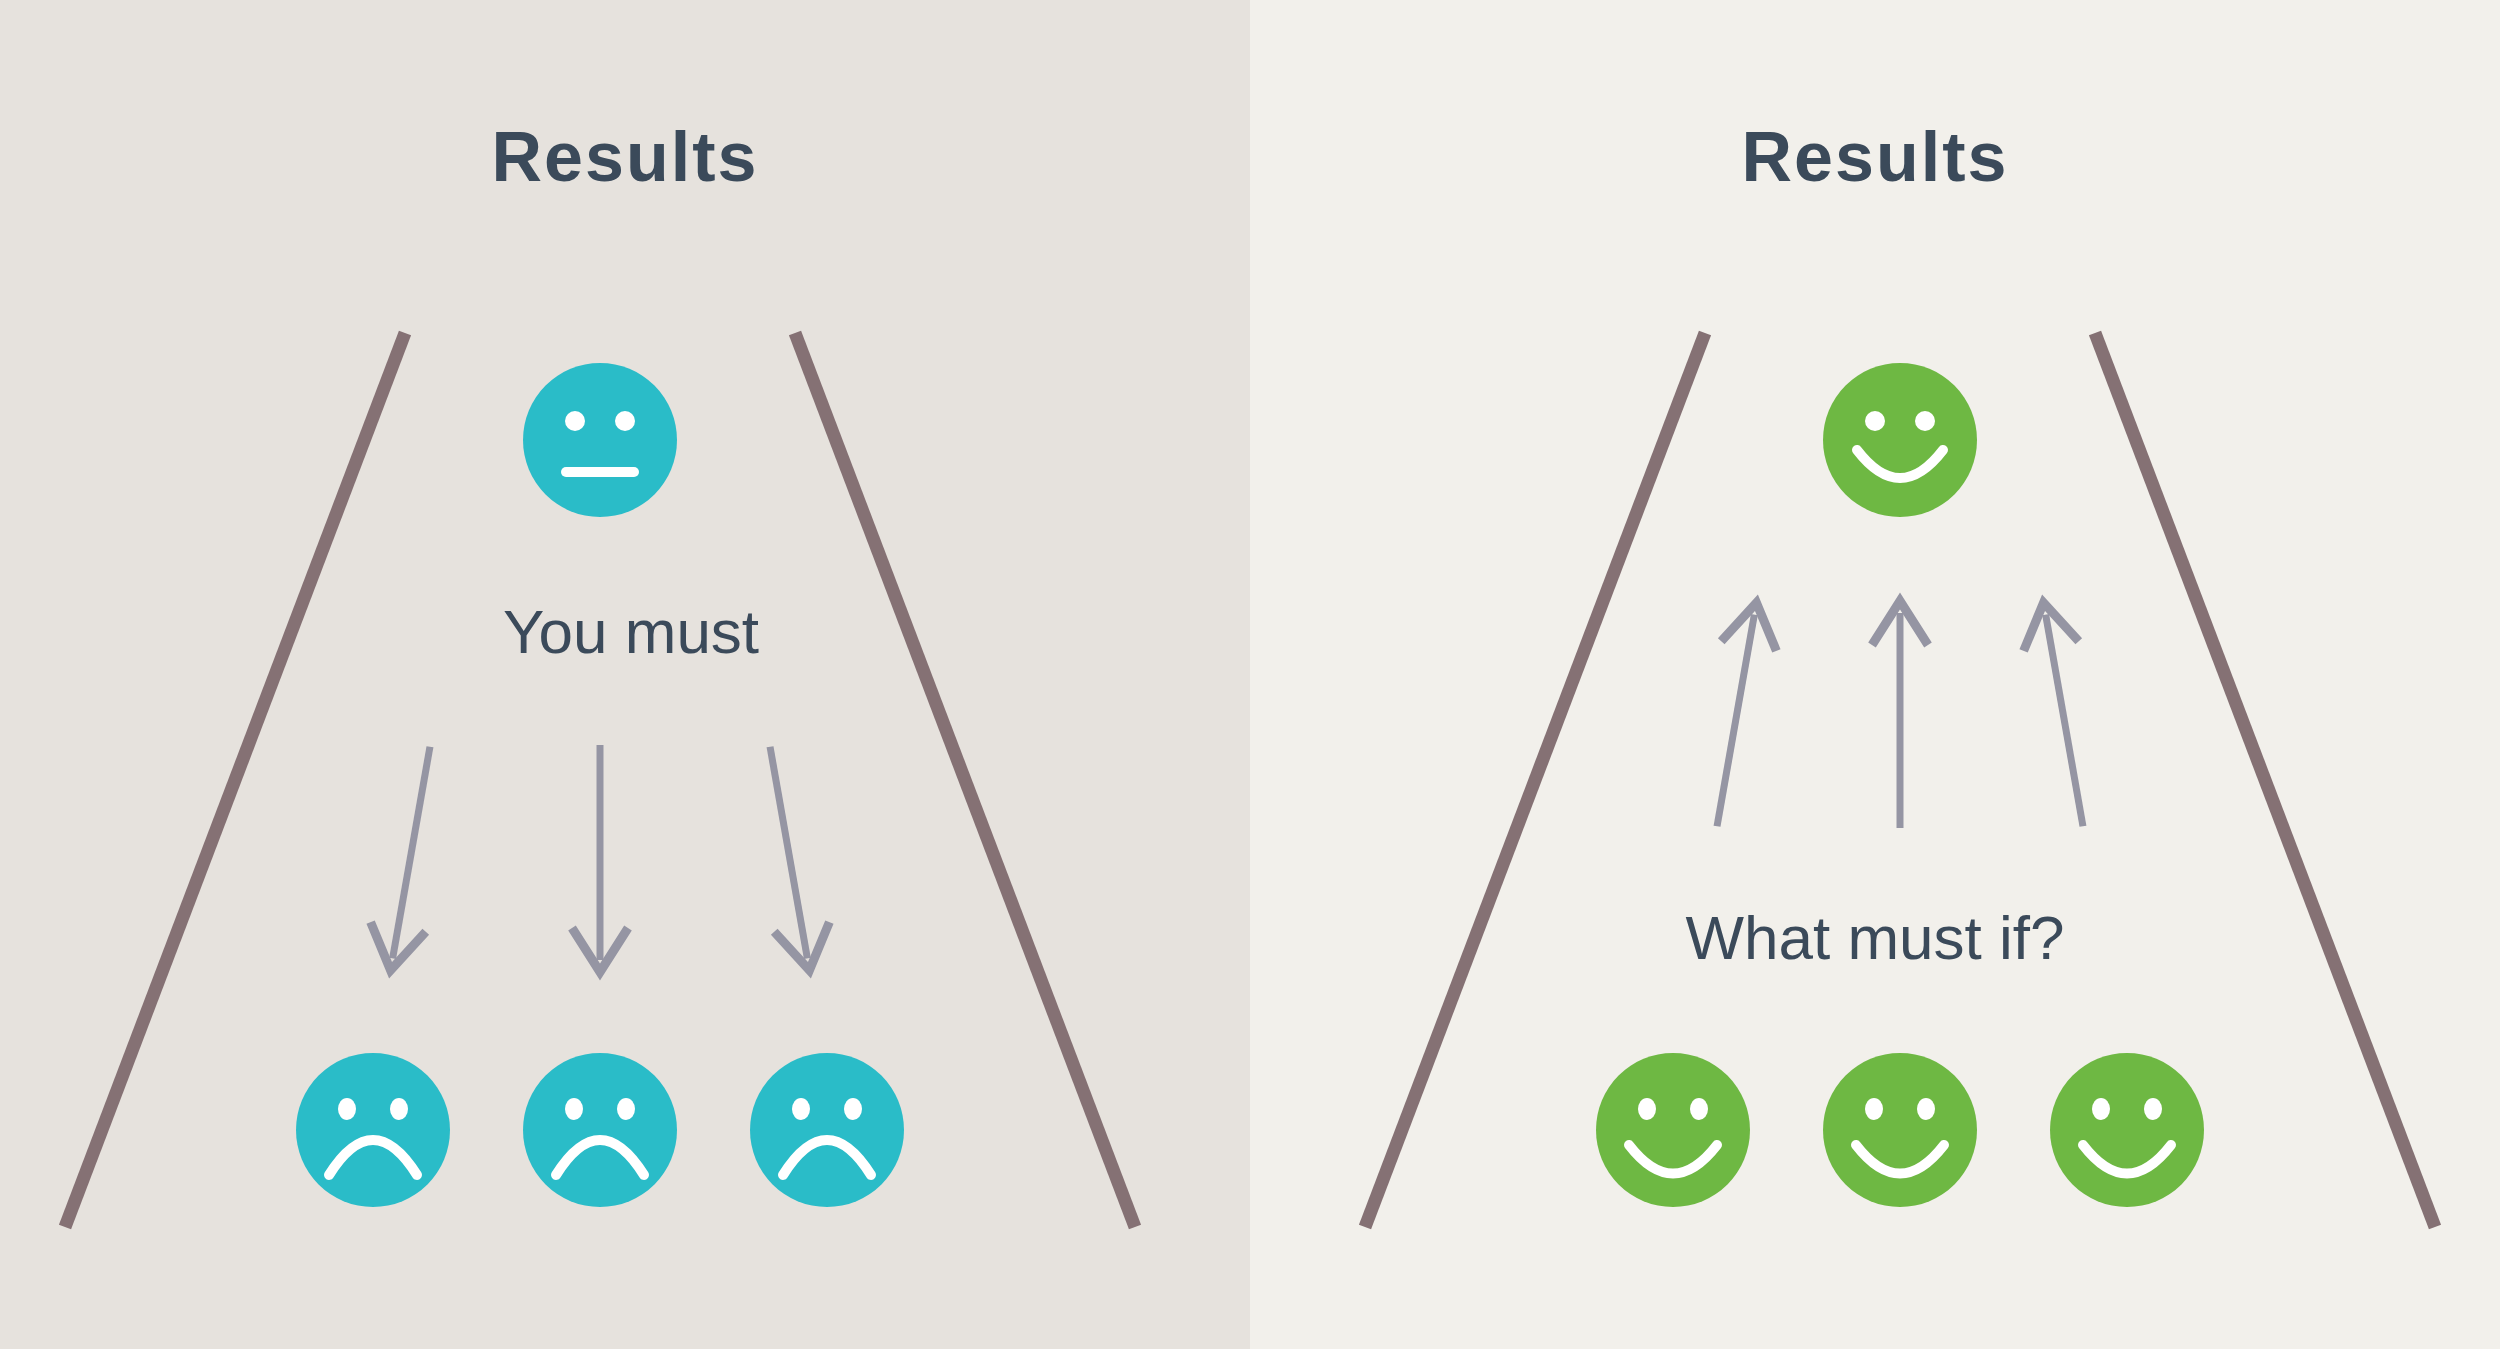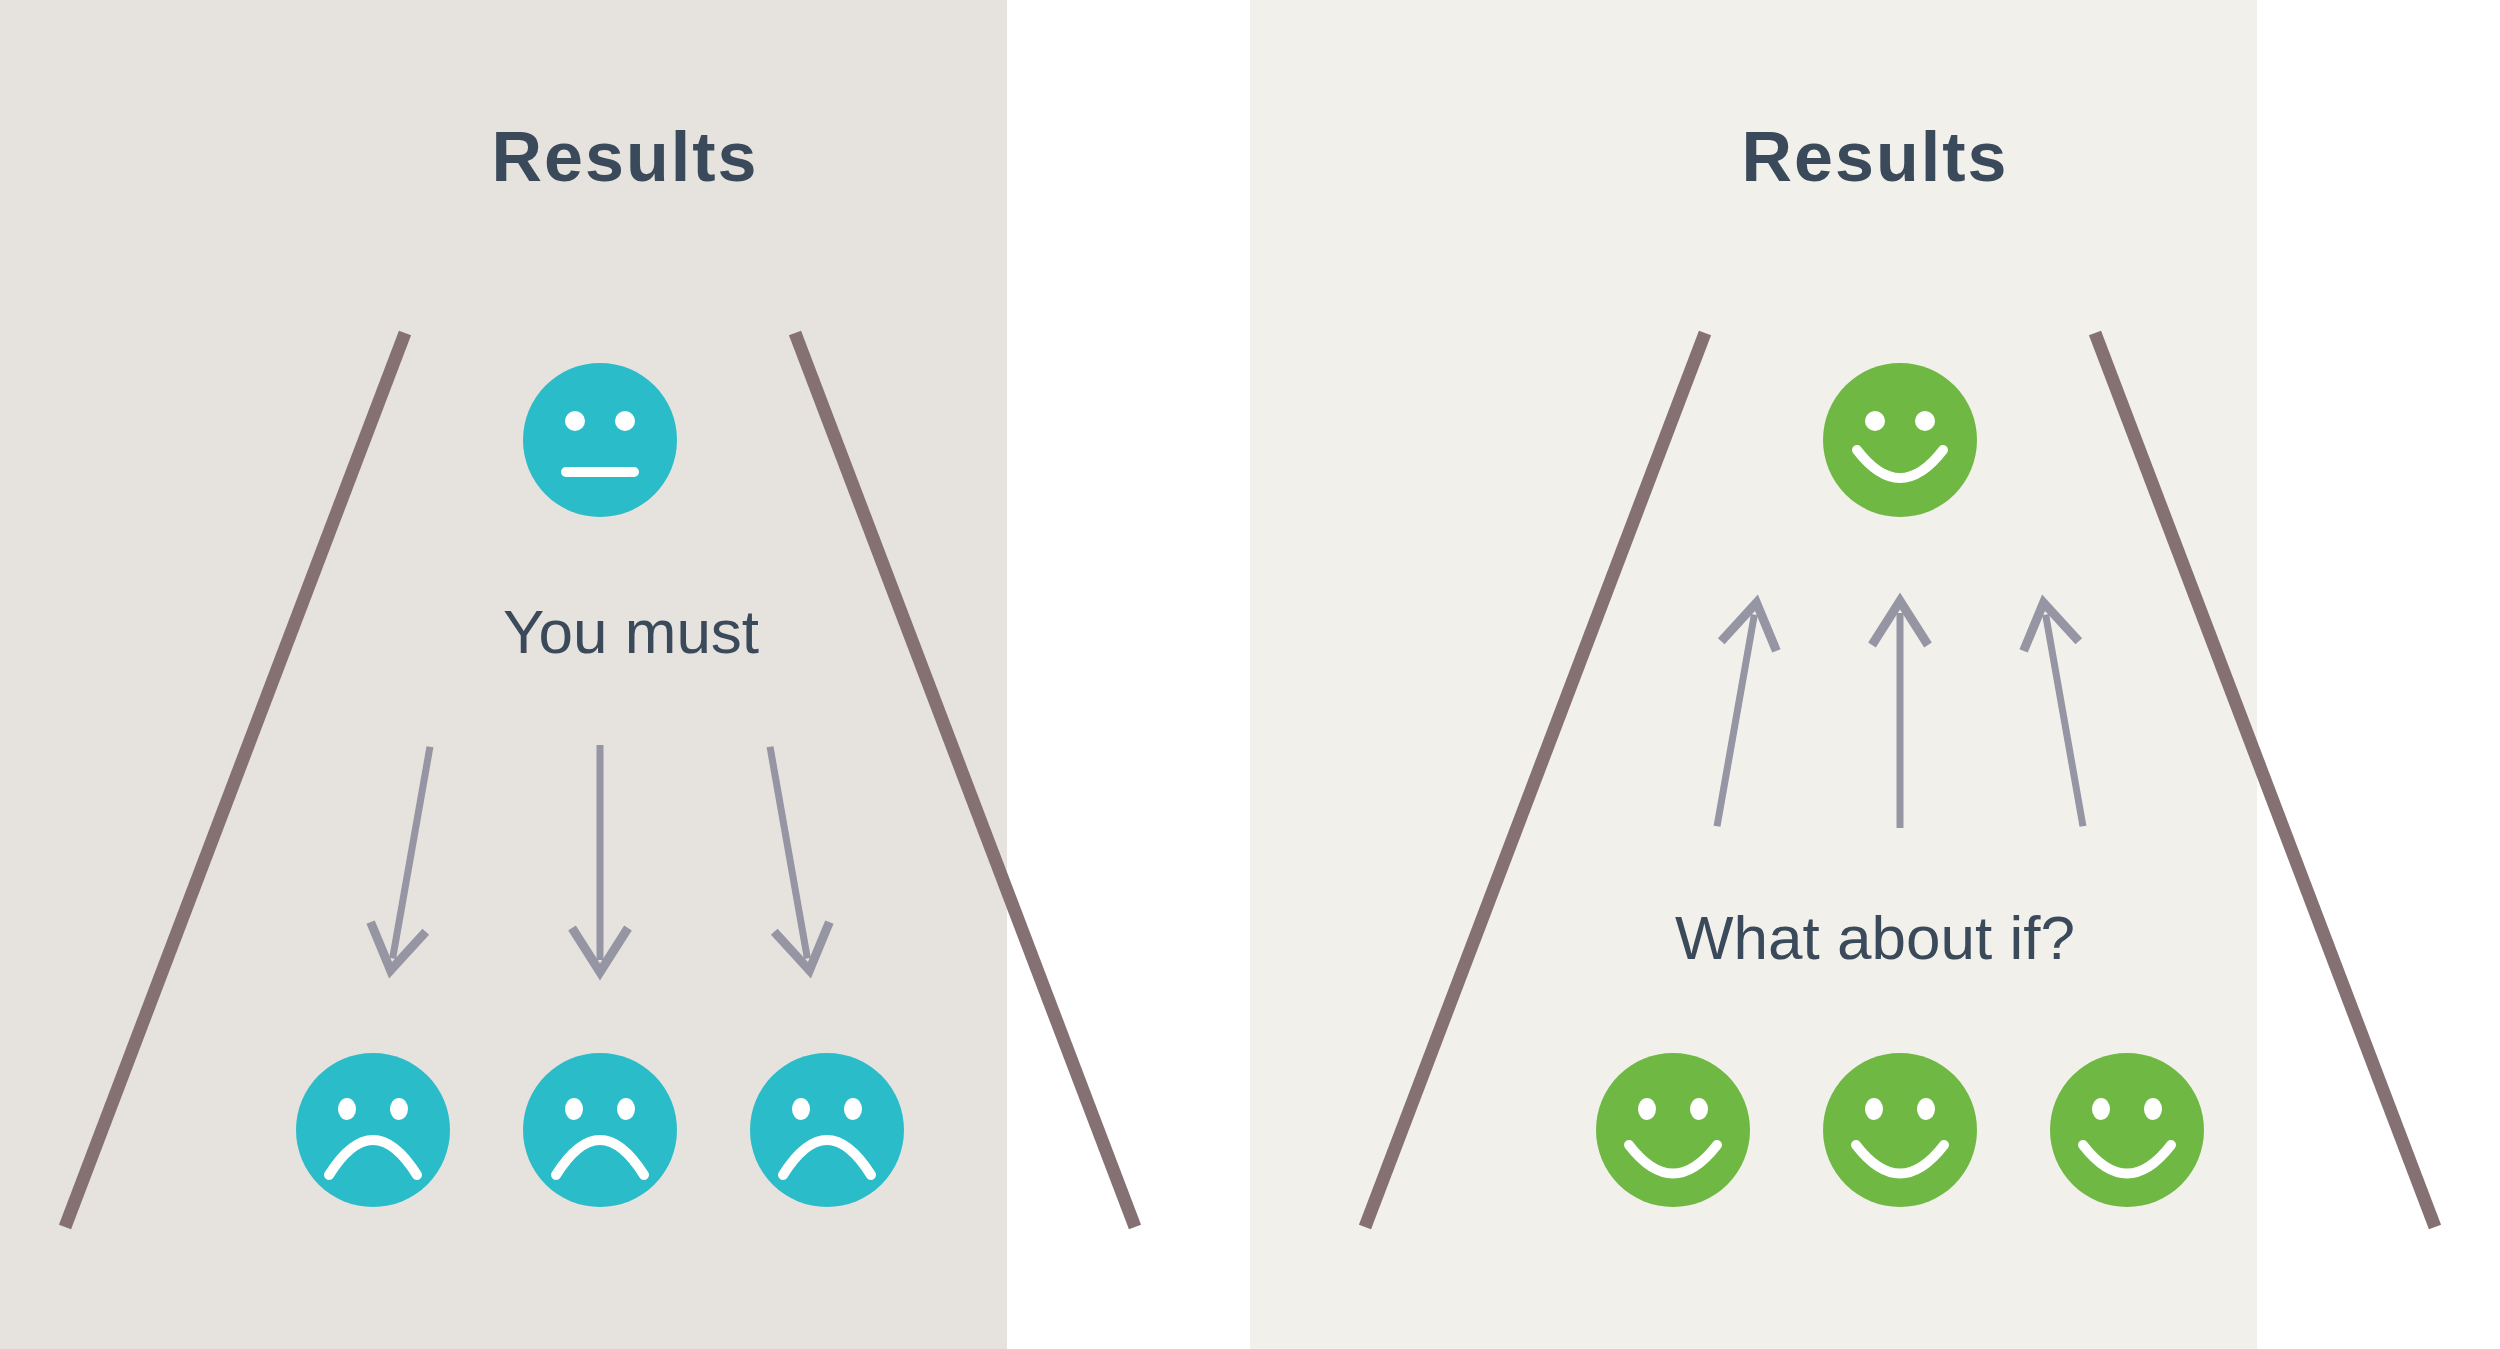--- a/index.html
+++ b/index.html
@@ -1,21 +1,21 @@
 <!DOCTYPE html>
 <html style="--bg-left: #e6e2dd; --bg-right: #f2f0eb; --teal: #2abcc8; --green: #6eb843; --text: #3b4a5a; --arrow: #9595a3; --line: #857174;"><head>
 <meta charset="utf-8">
 <style>
   html,body{margin:0;padding:0;}
   body{
     width:2500px;height:1349px;position:relative;overflow:hidden;
     font-family:"Liberation Sans", sans-serif;
   }
   .panel{
-    position:absolute;top:0;width:1007px;height:1349px;
+    position:absolute;top:0;width:1250px;height:1349px;
   }
   #panel-before{left:0;background:var(--bg-left);}
   #panel-after{left:1250px;background:var(--bg-right);}
   .panel svg{position:absolute;left:0;top:0;}
   .title{
     position:absolute;left:0;top:112px;width:1250px;
     text-align:center;font-size:70px;line-height:90px;font-weight:600;
     letter-spacing:2px;color:var(--text);
   }
   .caption{
@@ -126,14 +126,14 @@
     </g>
     <g class="face" transform="translate(877,1130)">
       <circle class="face-green" cx="0" cy="0" r="77"></circle>
       <ellipse class="eye" cx="-26" cy="-21" rx="9" ry="11"></ellipse>
       <ellipse class="eye" cx="26" cy="-21" rx="9" ry="11"></ellipse>
       <path class="mouth" d="M -44 15 Q 0 72 44 15"></path>
     </g>
   </svg>
 
   <div class="title">Results</div>
-  <div class="caption">What about if?</div>
+  <div class="caption">What must if?</div>
 </div>
 
 </body></html>

